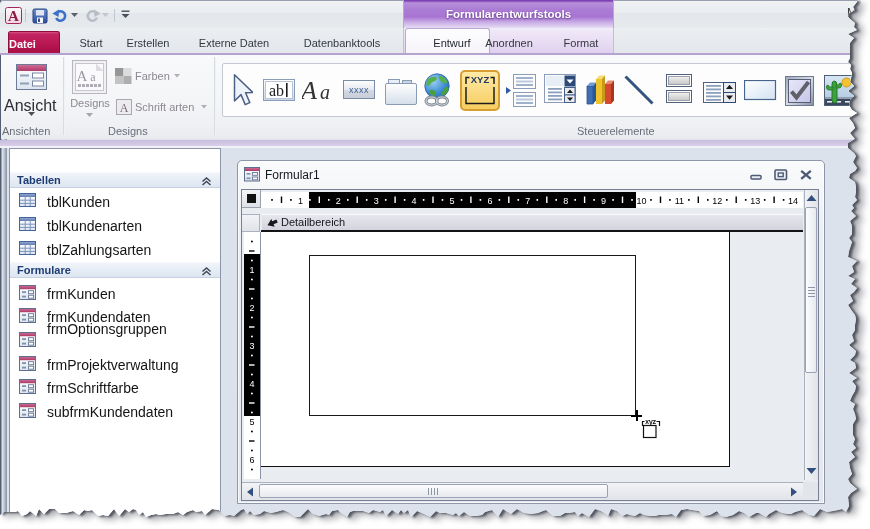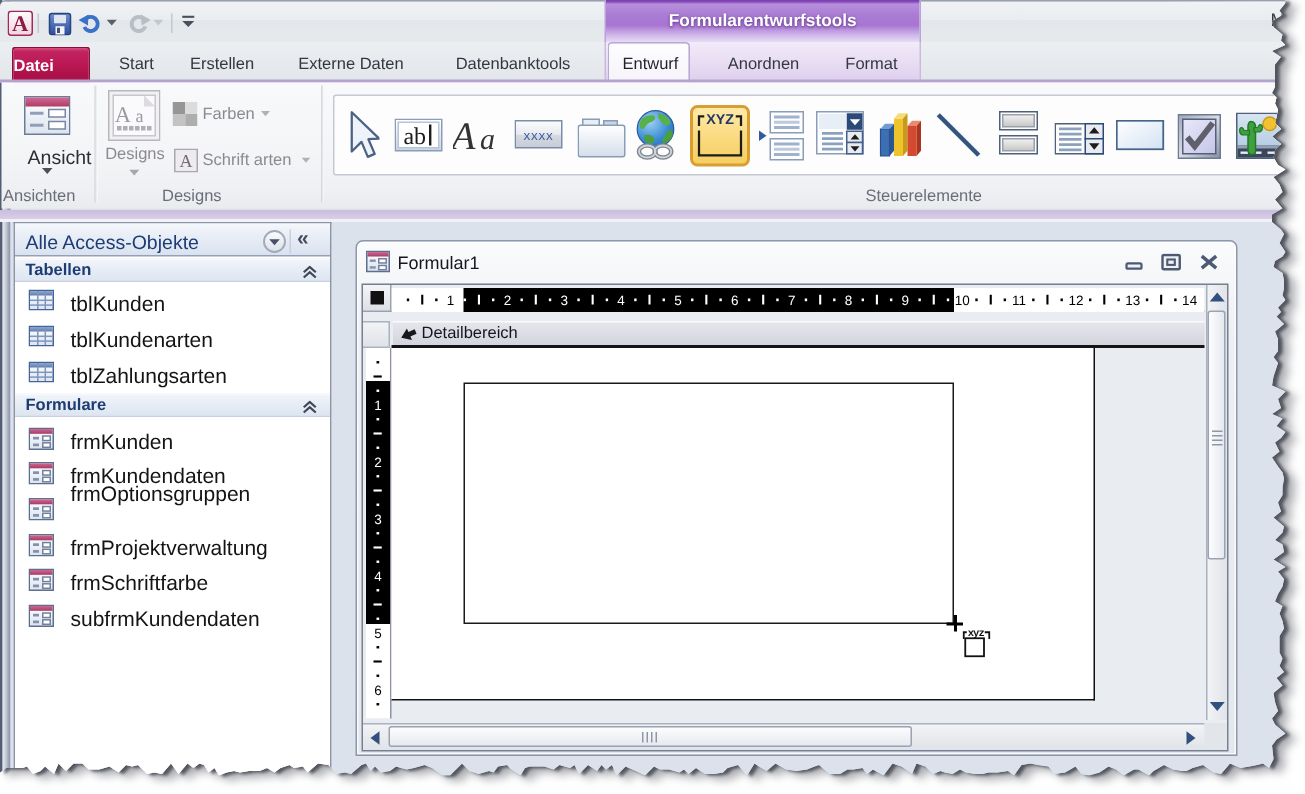--- a/index.html
+++ b/index.html
@@ -28,32 +28,32 @@
   background:linear-gradient(#eceff2,#e2e5e9)}
 #ctxtabs{position:absolute;left:403px;top:0;width:211px;height:27px;
   background:linear-gradient(#f1ebf9 0%,#e8ddf3 50%,#decfed 100%);
   border-left:1px solid #cbbade;border-right:1px solid #cbbade}
 #ribbonline{position:absolute;left:0;top:53px;width:870px;height:2px;background:#b5a3cf}
 #dateitab{position:absolute;left:8px;top:3px;width:52px;height:24px;
   background:linear-gradient(#d4517f 0%,#c22361 10%,#ba1853 48%,#ac1048 80%,#b0154c 100%);
   border:1px solid #8e0c3c;border-bottom:none;border-radius:2.5px 2.5px 0 0;
   color:#fff;font-size:11px;font-weight:bold;text-align:left;line-height:24px}
 .tab{position:absolute;top:1px;height:26px;font-size:11px;color:#33373f;text-align:center;line-height:28px}
-#enttab{position:absolute;left:405px;top:0;width:55px;height:27px;
+#enttab{position:absolute;left:405px;top:0;width:85px;height:27px;
   background:linear-gradient(#fdfdfe,#f6f3fa);border:1px solid #baa8d4;border-bottom:none;
-  border-radius:3px 3px 0 0;font-size:11px;color:#1f232b;text-align:left;line-height:28px;text-indent:9px}
+  border-radius:3px 3px 0 0;font-size:11px;color:#1f232b;text-align:center;line-height:28px;text-indent:9px}
 
 #ribbon{position:absolute;left:1px;top:55px;width:869px;height:84px;
   background:linear-gradient(#f8f9fa 0%,#f4f5f7 55%,#eef0f3 85%,#e9ebee 100%)}
 #lavband{position:absolute;left:0;top:140px;width:870px;height:6px;background:linear-gradient(#c9bddc,#d8cfe8)}
 #lavband2{position:absolute;left:0;top:146px;width:870px;height:2px;background:#f2f1f7}
 .gsep{position:absolute;top:2px;width:2px;height:78px;
   background:linear-gradient(90deg,#cdd0d7,#fdfdfe)}
 .glabel{position:absolute;top:70px;font-size:11px;color:#6a6e79;text-align:left;white-space:nowrap}
-.btnlabel{position:absolute;font-size:13px;color:#2b2e35;text-align:right;white-space:nowrap}
+.btnlabel{position:absolute;font-size:16px;color:#2b2e35;text-align:left;white-space:nowrap}
 .darklabel{position:absolute;font-size:11px;color:#8d8992;white-space:nowrap}
 #gallery{position:absolute;left:221px;top:8px;width:640px;height:54px;background:#fdfdfe;
   border:1px solid #c3c8d2;border-radius:2px}
 
 #workspace{position:absolute;left:7px;top:148px;width:863px;height:373px;background:#dce2ec}
 #navpane{position:absolute;left:2px;top:0px;width:212px;height:373px;background:#fff;
   border:1px solid #8d96a8;border-bottom:none}
 #navtitle{position:absolute;left:0;top:0;width:210px;height:22px;
   background:linear-gradient(#f4f7fb 0%,#e6ecf5 50%,#d9e2ef 100%);border-bottom:1px solid #95a0b5}
 #navtitle .t{position:absolute;left:7px;top:5px;font-size:13px;color:#1d3c74}
@@ -429,35 +429,20 @@
             </g>
   <circle cx="22.5" cy="7.5" r="4.5" fill="#f2c230" stroke="#d09a20"></circle>
   <path d="M10 6 Q13 6 13 10 L13 26 Q13 28 10.5 28 Q8 28 8 25 L8 10 Q8 6 10 6 Z" fill="#3fa040" stroke="#207822" stroke-width="1"></path>
   <path d="M4 10 Q2 10 2.5 13 Q3 15 5 15 L9 15 L9 12 L6 12 Q5 12 5 11 Z" fill="#3fa040" stroke="#207822" stroke-width="0.8"></path>
   <path d="M16 8 Q18 8 17.5 11 Q17 13 15 13 L12 13 L12 10 L14 10 Q15 10 15 9 Z" fill="#3fa040" stroke="#207822" stroke-width="0.8"></path>
  </svg>
 </div>
 <div id="workspace">
 
  <div id="navpane">
-  <div id="navtitle">
-   <div class="t">Alle Access-Objekte</div>
-   <svg class="abs" style="left:165px;top:4px" width="16" height="16">
-    <defs>
-                  <linearGradient id="gnc" x1="0" y1="0" x2="0" y2="1">
-                    <stop offset="0" stop-color="#fbfcfd"></stop>
-                    <stop offset="1" stop-color="#dbe0e9"></stop>
-                  </linearGradient>
-                </defs>
-    <circle cx="8" cy="8" r="7" fill="url(#gnc)" stroke="#a2a9b8" stroke-width="1.3"></circle>
-    <path d="M4.5 6.5 L11.5 6.5 L8 10.5 Z" fill="#4a4e66"></path>
-   </svg>
-   <div class="abs" style="left:183px;top:4px;width:1px;height:16px;background:#c9d0dc"></div>
-   <div class="abs" style="left:188px;top:1px;font-size:14px;font-weight:bold;color:#454d63">«</div>
-  </div>
   <div class="navhdr" style="top:23px">
               <div class="t">Tabellen</div>
    <svg class="abs" style="left:191px;top:4px" width="11" height="9">
                 <g fill="none" stroke="#3f4758" stroke-width="1.5">
                   <path d="M1.5 4.5 L5.5 1 L9.5 4.5"></path>
                   <path d="M1.5 8 L5.5 4.5 L9.5 8"></path>
                 </g>
               </svg>
   </div>
   <div class="navhdr" style="top:113px">

